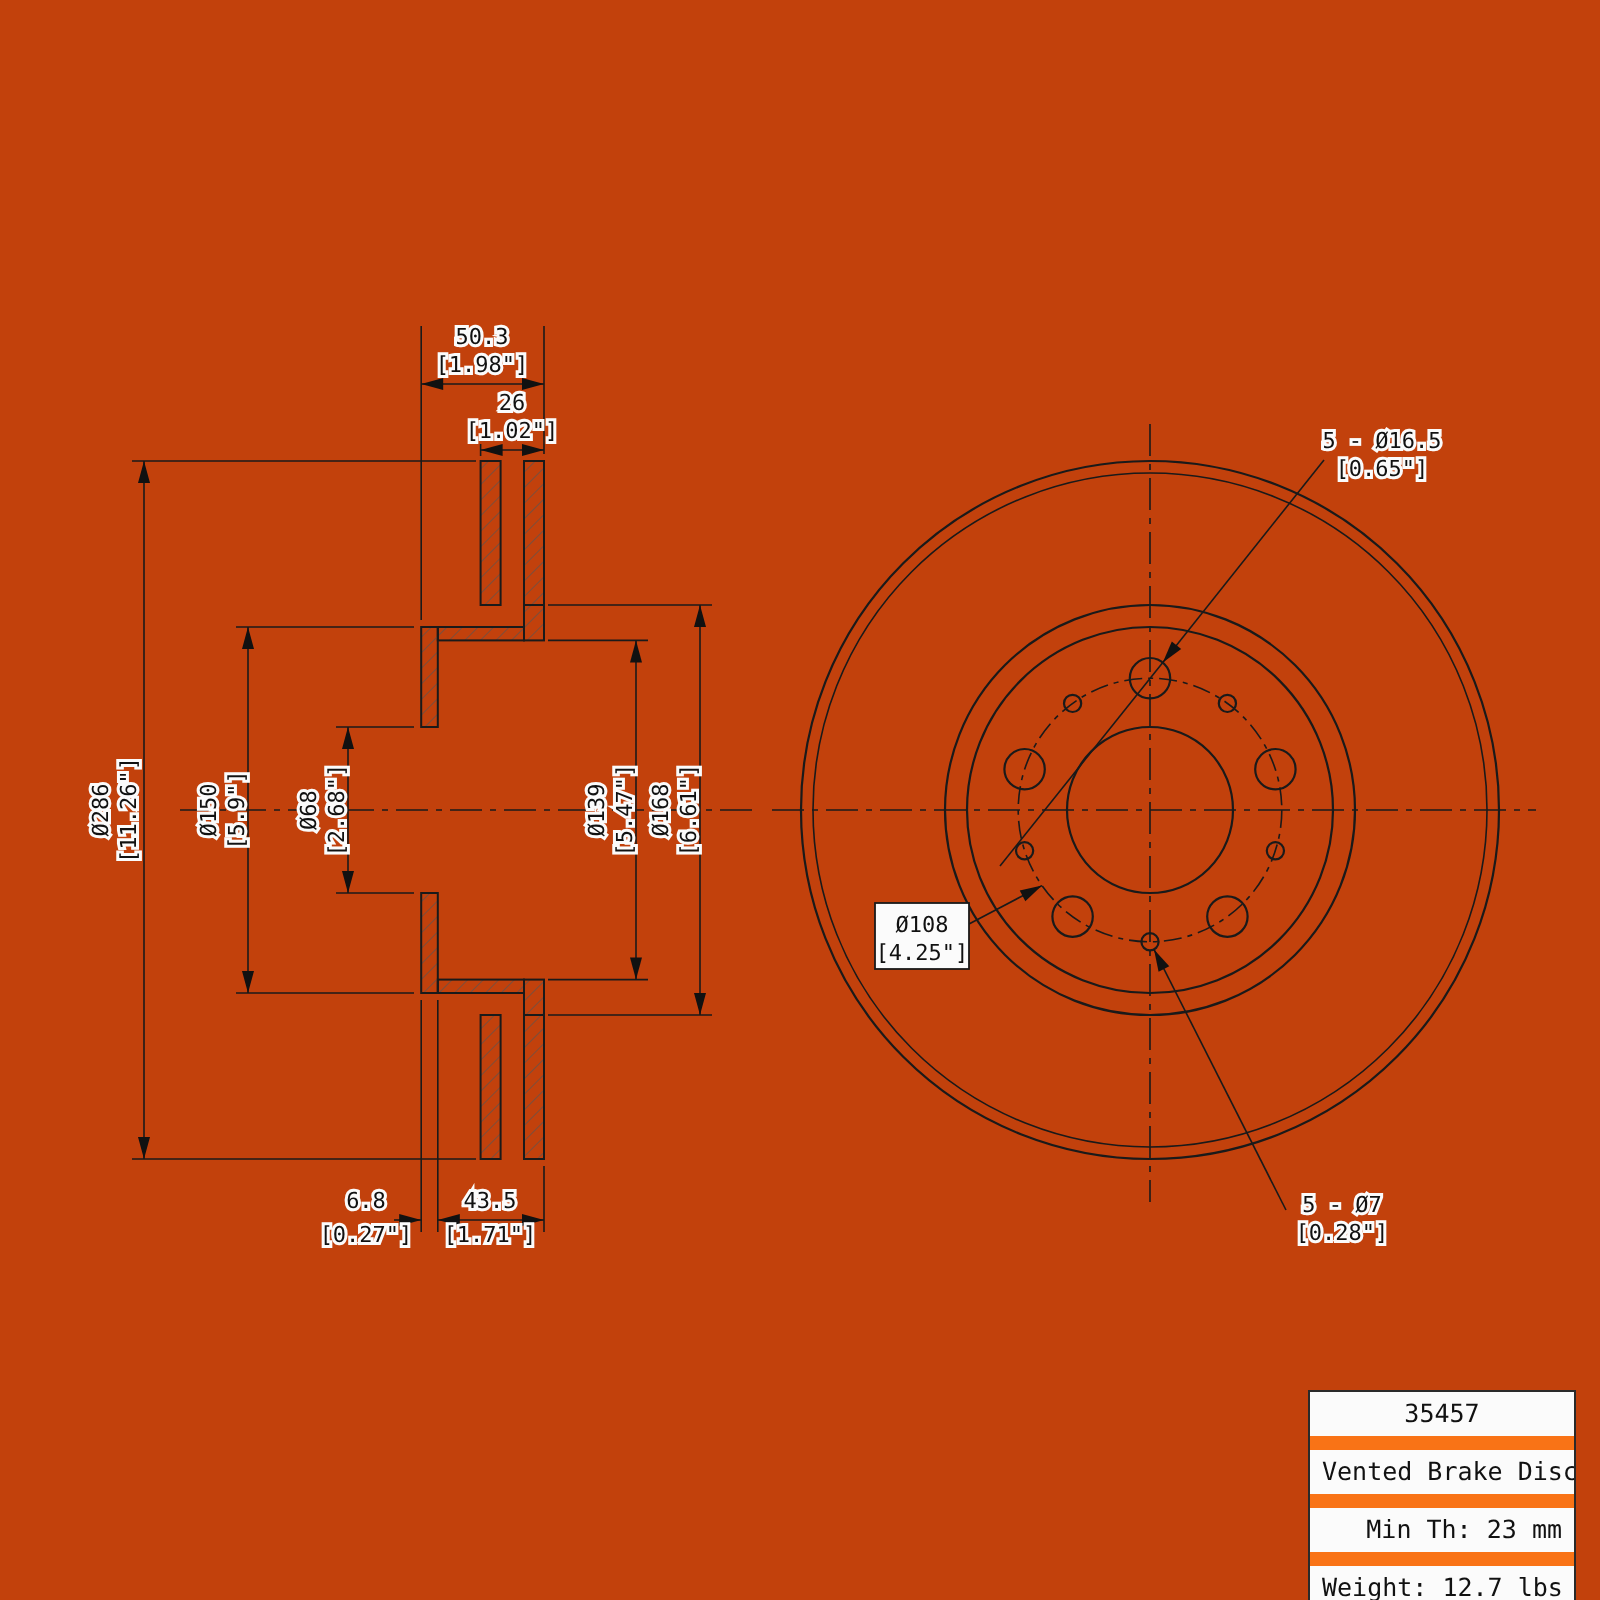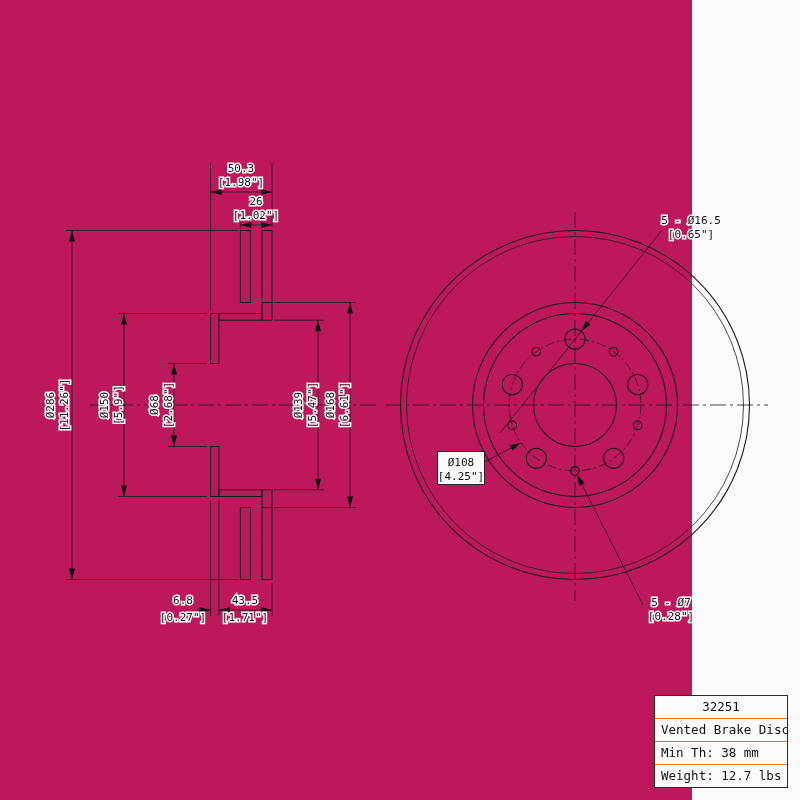--- a/index.html
+++ b/index.html
@@ -1,20 +1,20 @@
 <!DOCTYPE html>
 <html><head>
 <meta charset="utf-8">
 <style>
   html,body{margin:0;padding:0;}
   body{
     width:800px;height:800px;background:#fbfbfb;
     font-family:"DejaVu Sans Mono","Liberation Mono",monospace;
   }
-  #canvas{position:relative;width:692px;height:800px;background:#be185d;}
+  #canvas{position:relative;width:800px;height:800px;background:#c2410c;}
   svg{position:absolute;left:0;top:0;}
 
   .part{stroke:#1a1a1a;stroke-width:1;}
   .dim{stroke:#1a1a1a;stroke-width:.8;fill:none;}
   .edge{stroke:#1a1a1a;stroke-width:1.1;fill:none;}
   .thin{stroke:#1a1a1a;stroke-width:.8;fill:none;}
   .cl{stroke:#1a1a1a;stroke-width:.8;fill:none;stroke-dasharray:16 4 3 4;}
   .bc{stroke:#1a1a1a;stroke-width:.8;fill:none;stroke-dasharray:9 3 2.5 3;}
   text.d{
     font-family:"DejaVu Sans Mono","Liberation Mono",monospace;
@@ -22,22 +22,22 @@
     paint-order:stroke;stroke:#fbfbfb;stroke-width:3px;
   }
   .anchor-mid{text-anchor:middle;}
 
   #title-block{
     position:absolute;left:654px;top:695px;width:134px;
     border:1px solid #2a2a2a;color:#111;font-size:12.5px;
     background:#fbfbfb;box-sizing:border-box;
   }
   #title-block .row{
-    height:22px;line-height:22px;border-top:1px solid #f97316;
-    padding:0 6px;white-space:nowrap;overflow:hidden;
+    height:22px;line-height:22px;border-top:7px solid #f97316;
+    padding:0 6px;white-space:nowrap;overflow:hidden;text-align:right;
   }
   #title-block .row:first-child{border-top:none;text-align:center;}
 </style>
 </head>
 <body>
 
 <div id="canvas">
 
 <svg width="800" height="800" viewBox="0 0 800 800">
   <defs>
@@ -184,19 +184,19 @@
 
     <g>
       <line class="dim" x1="643" y1="605" x2="577" y2="474.7" marker-end="url(#arr)"></line>
       <text class="d anchor-mid" x="671" y="606">5 - Ø7</text>
       <text class="d anchor-mid" x="671" y="620">[0.28"]</text>
     </g>
   </g>
 </svg>
 
 <div id="title-block">
-  <div class="row">32251</div>
+  <div class="row">35457</div>
   <div class="row">Vented Brake Disc</div>
-  <div class="row">Min Th: 38 mm</div>
+  <div class="row">Min Th: 23 mm</div>
   <div class="row">Weight: 12.7 lbs</div>
 </div>
 
 </div>
 
 </body></html>

